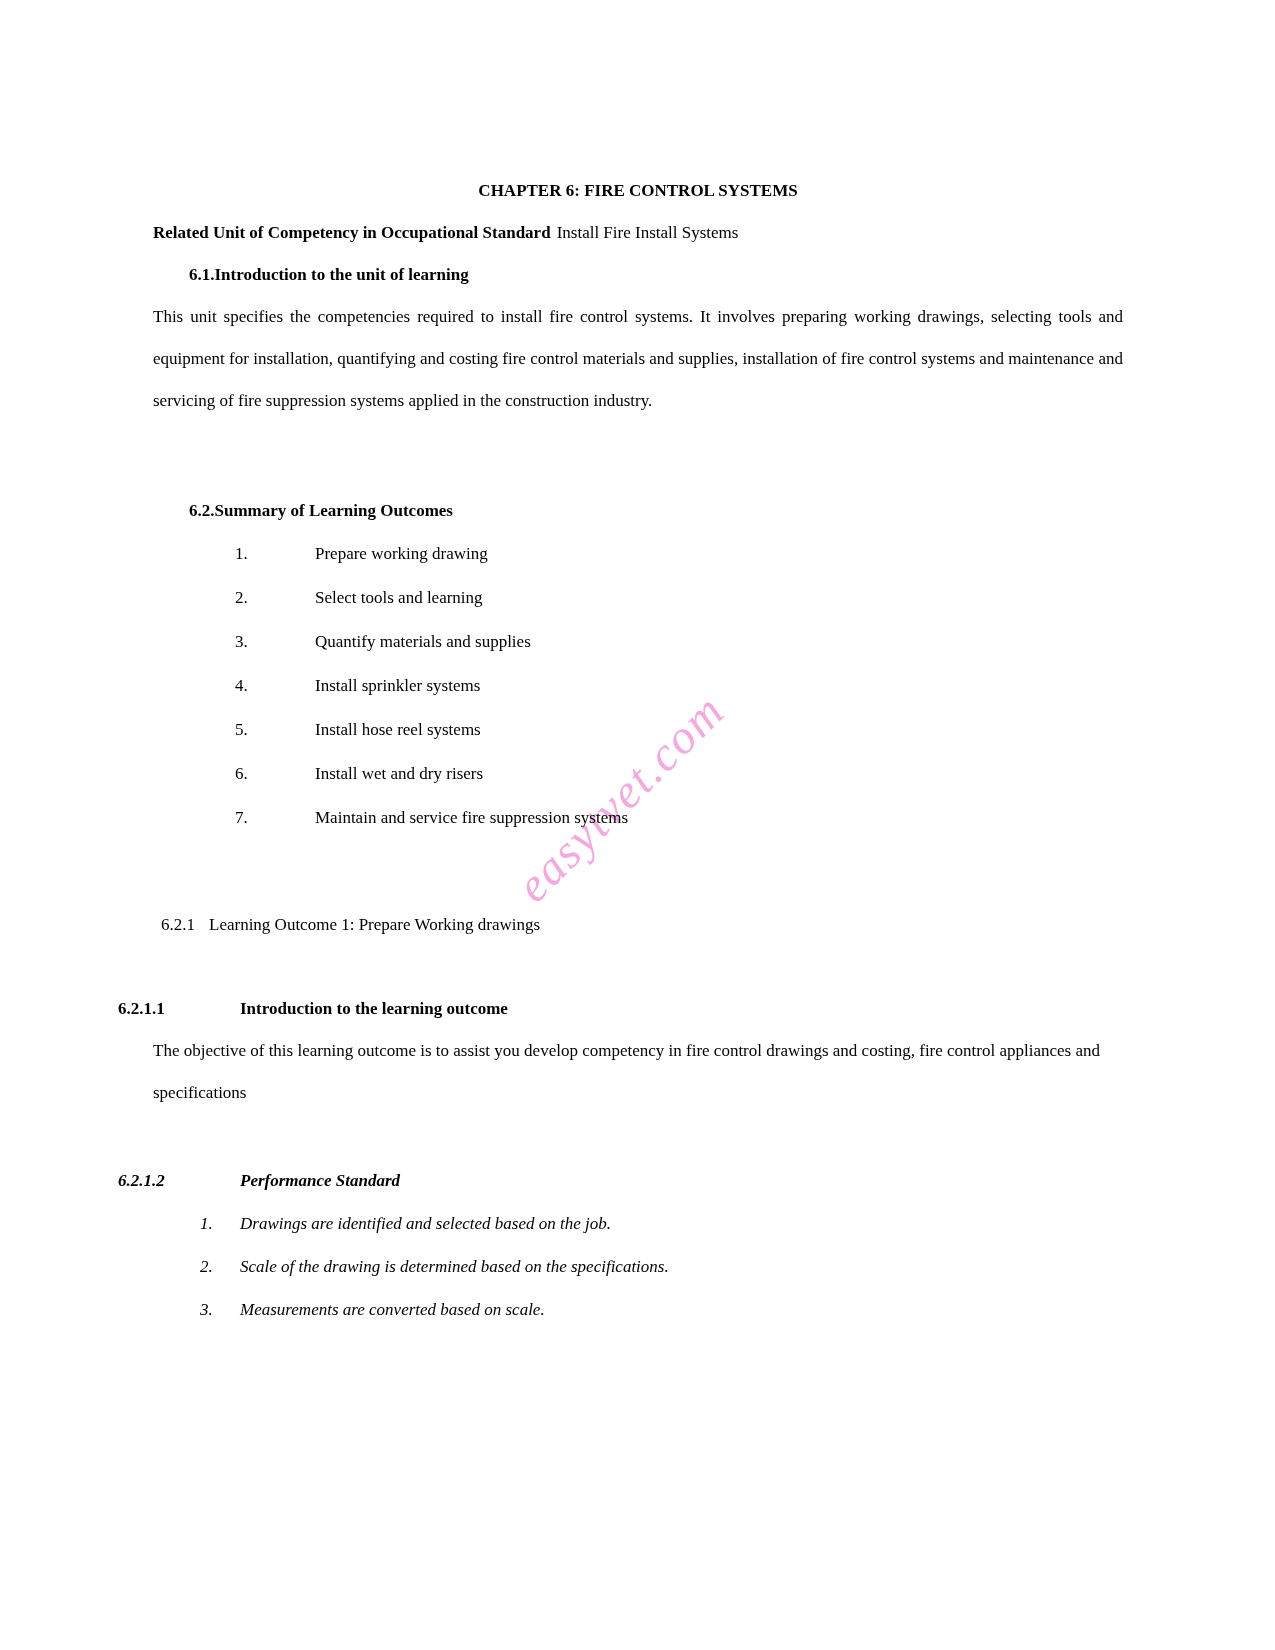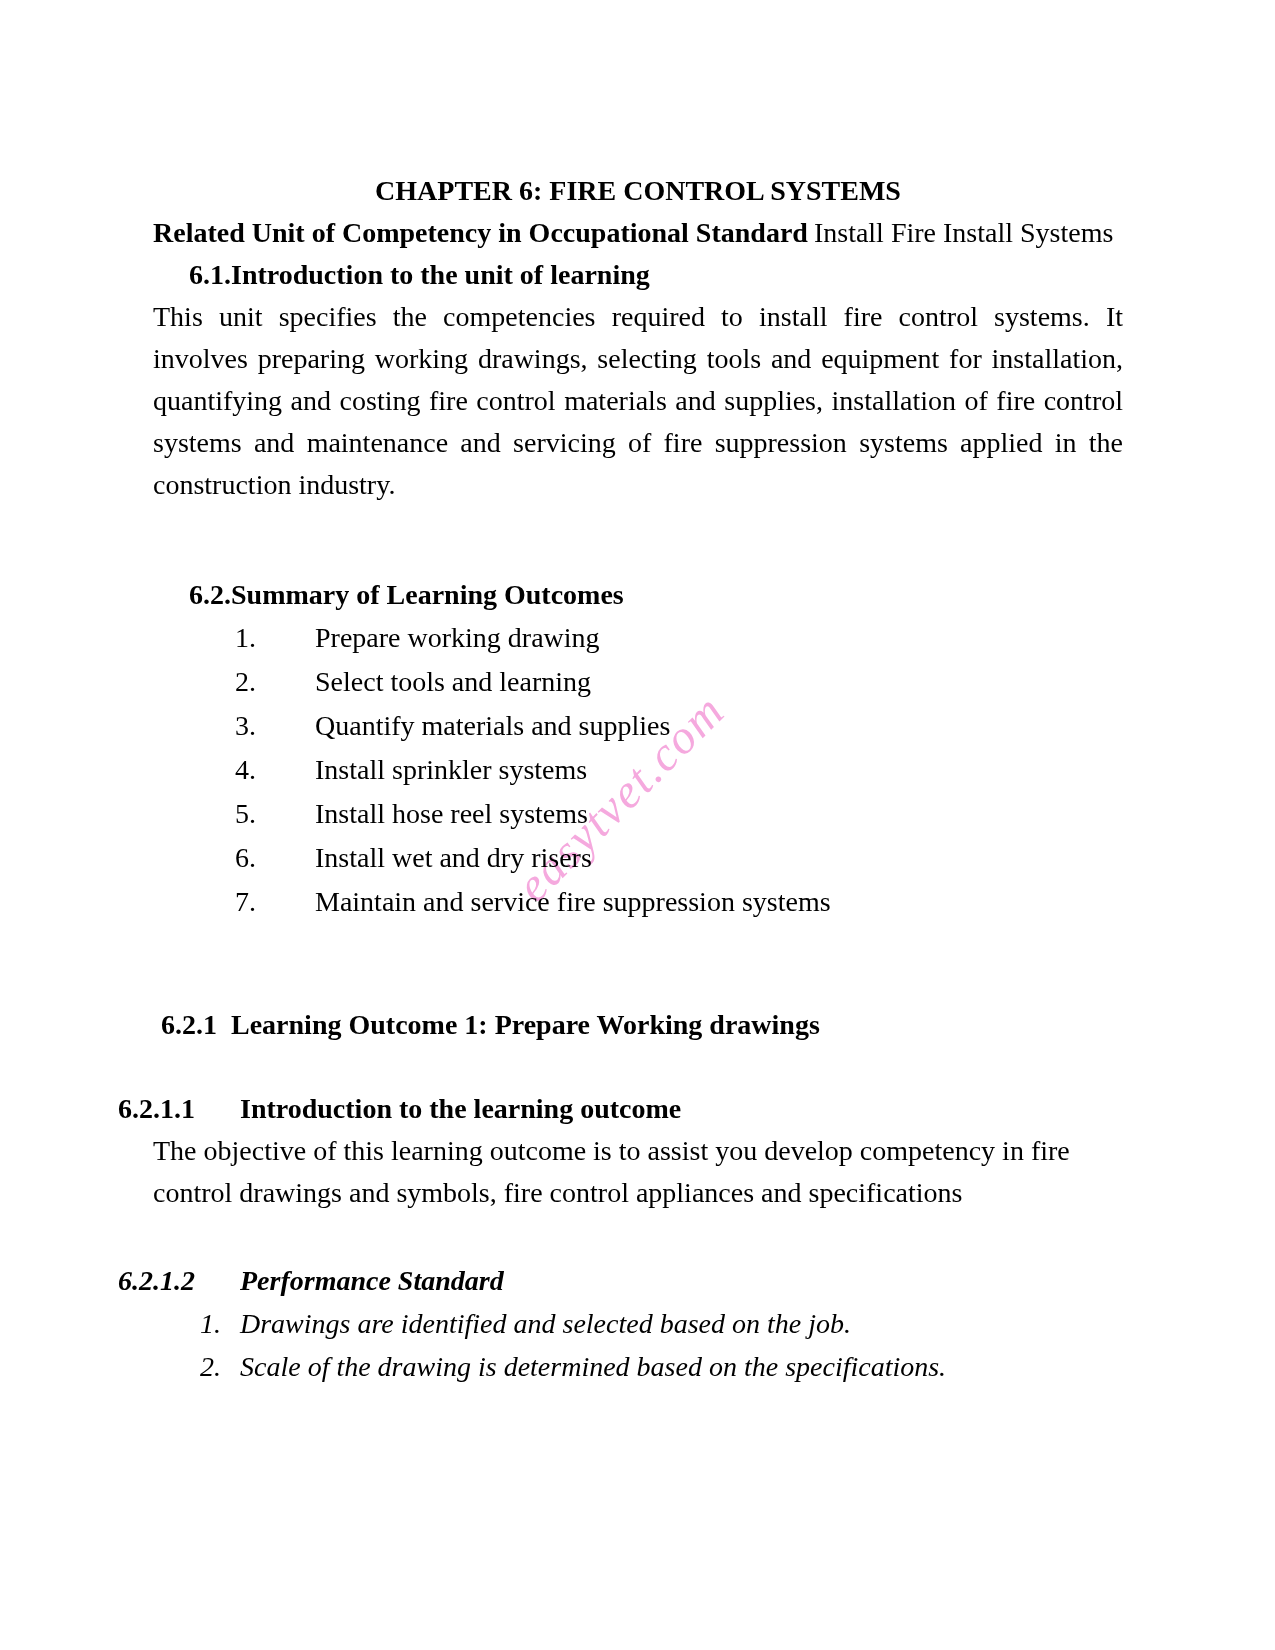--- a/index.html
+++ b/index.html
@@ -20,38 +20,38 @@
     font-style: italic;
     letter-spacing: 2px;
     transform: rotate(-45deg);
     z-index: 1;
     white-space: nowrap;
     user-select: none;
   }
   .content {
     position: absolute; inset: 0;
     padding: 170px 152px 0 153px;
-    font-size: 28px;
+    font-size: 17px;
     line-height: 42px;
     z-index: 2;
   }
   .title {
     font-weight: bold;
     text-align: center;
   }
   .meta-line .label { font-weight: bold; margin-right: 6px; }
   .h-indent { font-weight: bold; padding-left: 36px; }
   .para { text-align: justify; }
   .outcome-list { line-height: 44px; margin: 0; }
   .outcome-list .num {
     display: inline-block;
     width: 80px;
     margin-left: 82px;
   }
-  .h-621 { font-weight: bold; margin-top: 80px; padding-left: 8px; }
+  .h-621 { font-weight: normal; margin-top: 64px; padding-left: 8px; }
   .h-621 .sec-num { margin-right: 14px; }
   .sub-block { margin-left: -35px; }
   .sub-head { font-weight: bold; }
   .sub-head .sec-num {
     display: inline-block;
     width: 122px;
     font-weight: bold;
   }
   .mt-outcome1 { margin-top: 42px; }
   .mt-perf { margin-top: 46px; font-style: italic; }
@@ -118,34 +118,37 @@
       </div>
 
     <div class="h-621">
       <span class="sec-num">6.2.1</span><span>Learning Outcome 1: Prepare Working drawings</span>
     </div>
 
     <div class="sub-block mt-outcome1">
       <div class="sub-head">
         <span class="sec-num">6.2.1.1</span><span>Introduction to the learning outcome</span>
       </div>
-      <div class="sub-para">The objective of this learning outcome is to assist you develop competency in fire control drawings and symbols, fire control appliances and specifications</div>
+      <div class="sub-para">The objective of this learning outcome is to assist you develop competency in fire control drawings and costing, fire control appliances and specifications</div>
     </div>
 
     <div class="sub-block mt-perf">
       <div class="sub-head">
         <span class="sec-num">6.2.1.2</span><span>Performance Standard</span>
       </div>
       <div class="perf-list">
 
           <div class="row">
             <span class="num">1.</span><span>Drawings are identified and selected based on the job.</span>
           </div>
 
           <div class="row">
             <span class="num">2.</span><span>Scale of the drawing is determined based on the specifications.</span>
           </div>
 
+          <div class="row">
+            <span class="num">3.</span><span>Measurements are converted based on scale.</span>
+          </div>
         </div>
     </div>
 
   </div>
 </div>
 
 </body></html>

